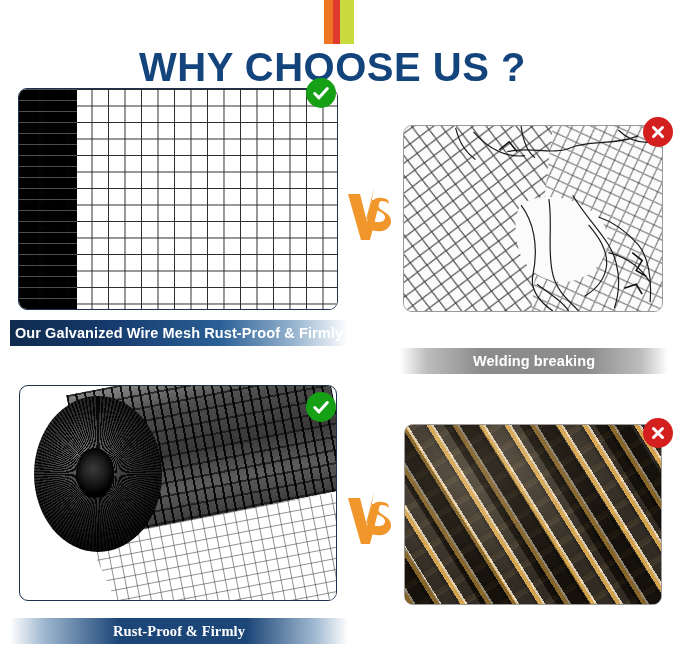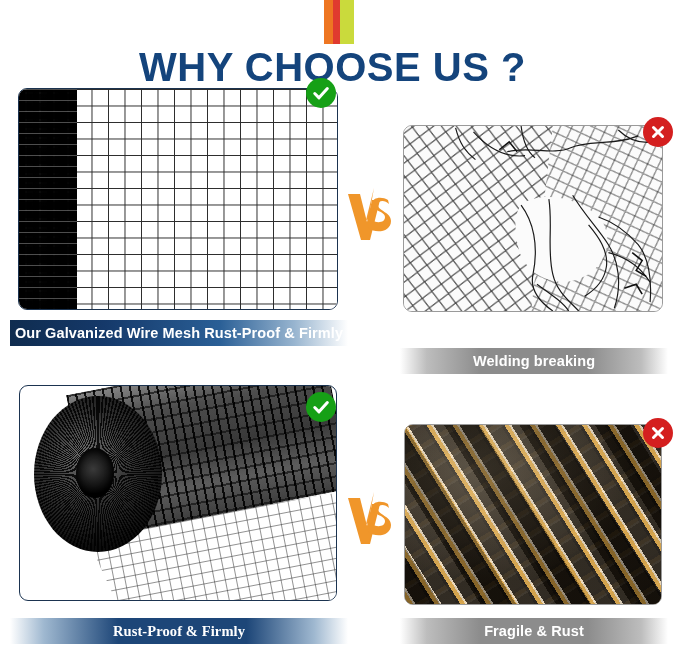--- a/index.html
+++ b/index.html
@@ -284,17 +284,14 @@
   <div class="panel" style="left:404px; top:424px; width:258px; height:181px;">
     <div class="photo thin">
       <div class="rust"></div>
     </div>
   </div>
   <div class="badge bad" style="left:643px; top:418px;">
     <svg viewBox="0 0 24 24" aria-hidden="true">
       <path d="M6.6 6.6 L17.4 17.4 M17.4 6.6 L6.6 17.4" fill="none" stroke="#fff" stroke-width="3.6" stroke-linecap="round"></path>
     </svg>
   </div>
-  <div class="caption gray-center" style="left:400px; top:618px; width:268px;">
-    <span>Fragile &amp; Rust</span>
-  </div>
 
 </div>
 
 </body></html>

